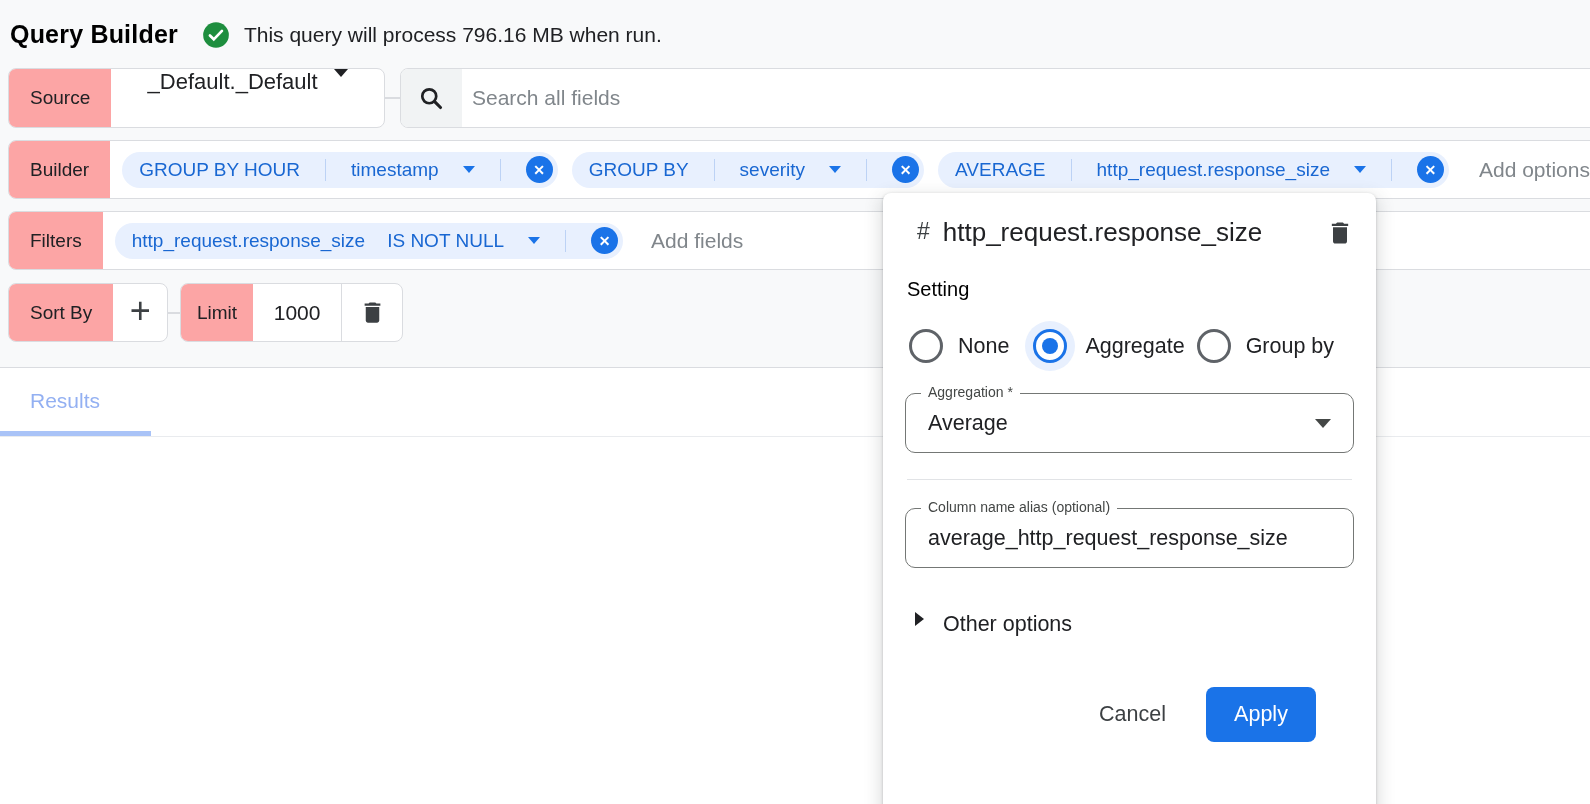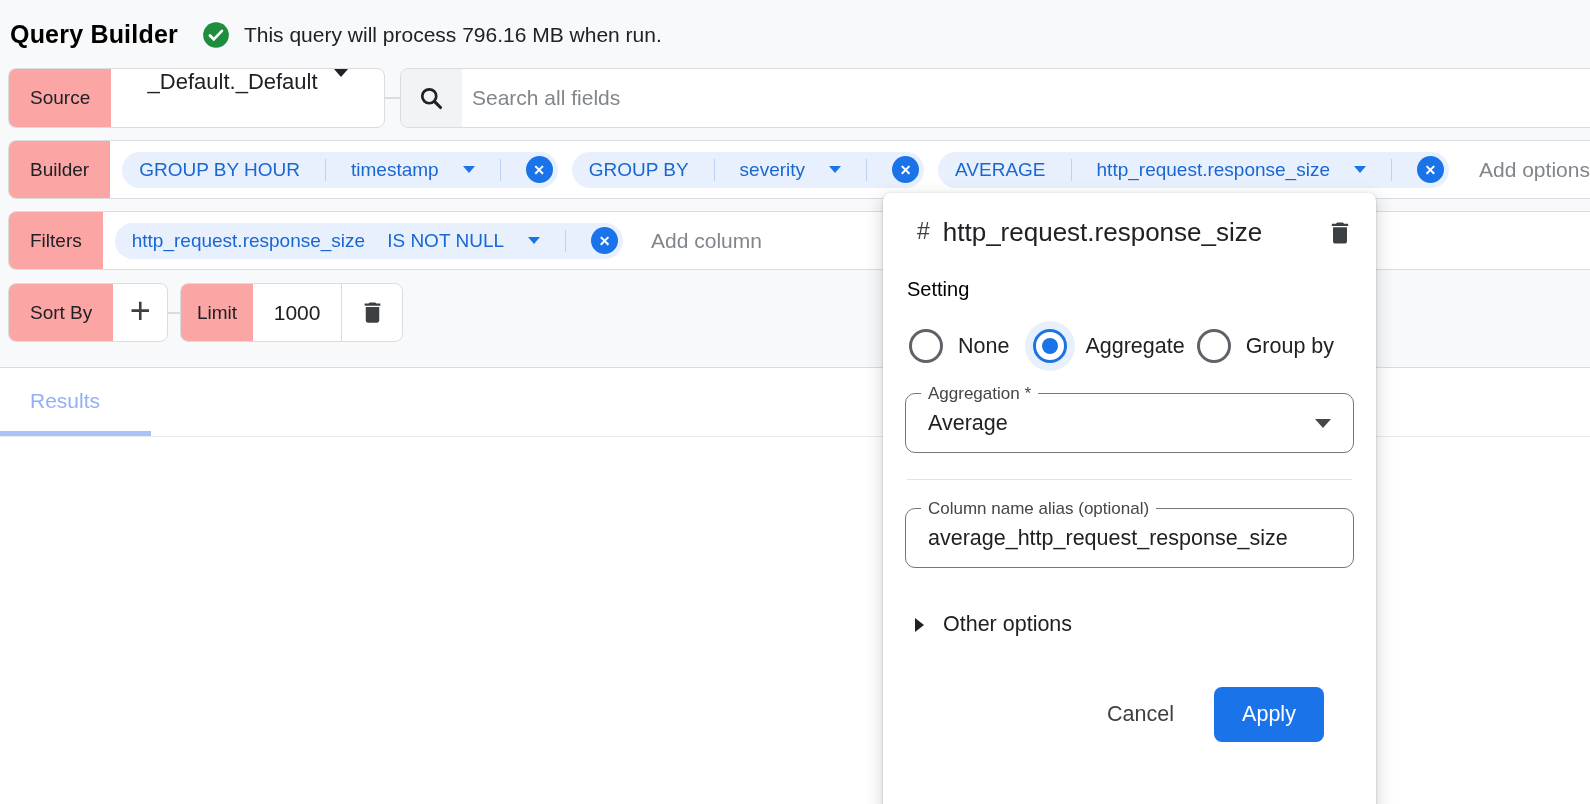--- a/index.html
+++ b/index.html
@@ -65,33 +65,33 @@
 
   .radio-row { margin-top:20px; display:flex; align-items:center; margin-left:4px; }
   .radio-outer { width:34px; height:34px; border:3.5px solid #5f6368; border-radius:50%; flex:none; cursor:pointer; }
   .radio-halo { width:50px; height:50px; border-radius:50%; background:#e8f0fe; display:flex; align-items:center; justify-content:center; flex:none; cursor:pointer; }
   .radio-sel { width:34px; height:34px; border:3.5px solid #1a73e8; border-radius:50%; background:#fff; display:flex; align-items:center; justify-content:center; }
   .radio-dot { width:16px; height:16px; border-radius:50%; background:#1a73e8; }
   .radio-label { font-size:21.5px; color:#202124; margin-left:15px; cursor:pointer; }
   .radio-gap-a { margin-right:16px; } .radio-gap-b { margin-right:12px; }
 
   .outlined-field { position:relative; margin-top:22px; height:60px; border:1px solid #747775; border-radius:10px; display:flex; align-items:center; padding:0 22px; cursor:pointer; }
-  .field-label { position:absolute; top:-10px; left:15px; background:#fff; padding:0 7px; font-size:17px; color:#444746; white-space:nowrap; }
+  .field-label { position:absolute; top:-10px; left:15px; background:#fff; padding:0 7px; font-size:14px; color:#444746; white-space:nowrap; }
   .field-value { font-size:21.5px; color:#202124; white-space:nowrap; overflow:hidden; flex:1; }
   .alias-input { border:none; outline:none; font-family:"Liberation Sans", sans-serif; font-size:21.5px; color:#202124; flex:1; min-width:0; background:transparent; }
   .select-caret { width:0; height:0; border-left:8px solid transparent; border-right:8px solid transparent; border-top:9px solid #444746; margin-left:16px; flex:none; }
   .alias-field { margin-top:28px; }
 
   .popup-divider { margin-top:26px; height:1px; background:#e1e3e6; margin:26px 2px 0; }
 
-  .other-options { margin-top:44px; display:flex; align-items:center; cursor:pointer; }
+  .other-options { margin-top:44px; display:flex; cursor:pointer; }
   .expander-arrow { width:0; height:0; border-top:7px solid transparent; border-bottom:7px solid transparent; border-left:9px solid #202124; margin:0 19px 0 10px; flex:none; }
   .other-options-label { font-size:21.5px; font-weight:500; color:#202124; }
 
-  .popup-actions { margin-top:50px; display:flex; align-items:center; justify-content:flex-end; margin-right:30px; }
+  .popup-actions { margin-top:50px; display:flex; align-items:center; justify-content:flex-end; margin-right:38px; }
   .cancel-button { font-size:21.5px; font-weight:500; color:#3c4043; cursor:pointer; padding:10px 6px; }
   .apply-button { width:110px; height:55px; margin-left:34px; border:none; border-radius:8px; background:#1a73e8; color:#fff; font-family:"Liberation Sans", sans-serif; font-size:21.5px; font-weight:500; cursor:pointer; display:flex; align-items:center; justify-content:center; }
 </style>
 </head>
 <body>
 
 <div class="screen">
   <div class="top-section"></div>
 
   <div class="app-header">
@@ -155,21 +155,21 @@
   <div class="qrow full filters-row">
     <div class="row-label">Filters</div>
     <div class="row-content chip-area">
       <div class="chip">
         <span>http_request.response_size</span>
         <span class="chip-cond">IS NOT NULL</span>
         <span class="chip-caret"></span>
         <span class="chip-div"></span>
         <span class="chip-x">✕</span>
       </div>
-      <div class="add-placeholder" style="margin-left:28px;">Add column</div>
+      <div class="add-placeholder" style="margin-left:28px;">Add fields</div>
     </div>
   </div>
 
   <div class="qrow sort-box">
     <div class="row-label">Sort By</div>
     <div class="plus-cell">
       <span>+</span>
     </div>
   </div>
   <div class="connector" style="left:168px; top:312px; width:12px;"></div>

